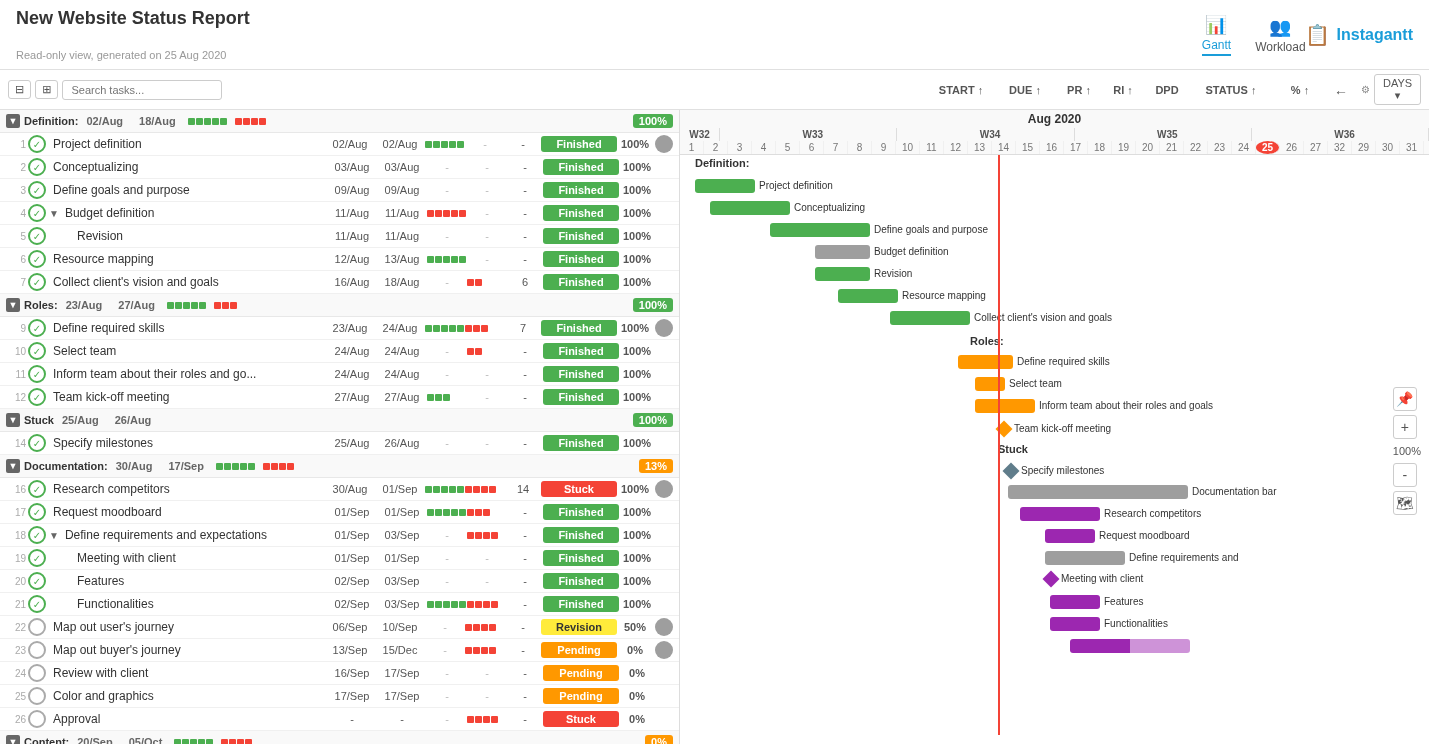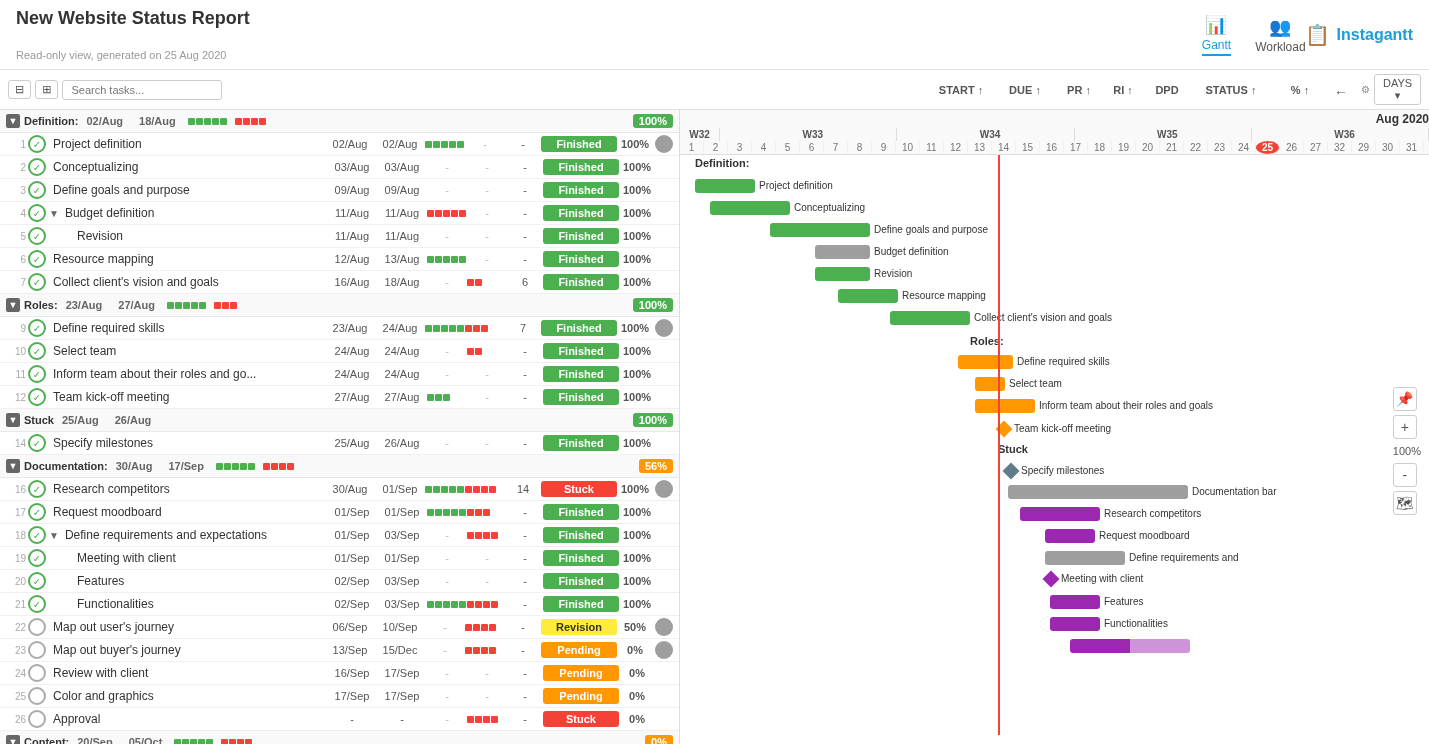--- a/index.html
+++ b/index.html
@@ -58,21 +58,21 @@
     .gantt-area { flex: 1; overflow: hidden; position: relative; }
     .gantt-header { background: #f9f9f9; border-bottom: 1px solid #ddd; }
     .gantt-body { position: relative; overflow-y: auto; }
     .today-line { position: absolute; top: 0; bottom: 0; width: 2px; background: #f44336; z-index: 10; }
 
     
     .gantt-right-controls { position: absolute; right: 8px; top: 40%; display: flex; flex-direction: column; gap: 4px; z-index: 20; }
     .gantt-ctrl-btn { width: 24px; height: 24px; background: #fff; border: 1px solid #ccc; border-radius: 3px; display: flex; align-items: center; justify-content: center; cursor: pointer; font-size: 14px; color: #555; }
     .zoom-pct { font-size: 11px; color: #555; text-align: center; padding: 2px 0; }
 
-    .aug-header { text-align: right; font-size: 12px; font-weight: bold; color: #333; padding: 2px 0; }
+    .aug-header { text-align: center; font-size: 12px; font-weight: bold; color: #333; padding: 2px 0; }
 
     
     ::-webkit-scrollbar { width: 6px; height: 6px; }
     ::-webkit-scrollbar-thumb { background: #ccc; border-radius: 3px; }
   </style>
 </head>
 <body>
 
 <div class="app-container">
 
@@ -400,21 +400,21 @@
             </span>
     <span style="display:flex;gap:1px;margin:0 4px;">
               <span style="width:7px;height:7px;background:#f44336;border-radius:1px;display:inline-block;"></span>
               <span style="width:7px;height:7px;background:#f44336;border-radius:1px;display:inline-block;"></span>
               <span style="width:7px;height:7px;background:#f44336;border-radius:1px;display:inline-block;"></span>
               <span style="width:7px;height:7px;background:#f44336;border-radius:1px;display:inline-block;"></span>
             </span>
     <span style="width:40px;"></span>
     <span style="width:80px;"></span>
     <span style="flex:1;"></span>
-    <span style="padding:1px 6px;border-radius:3px;font-size:11px;font-weight:bold;background:#ff9800;color:#fff;">56%</span>
+    <span style="padding:1px 6px;border-radius:3px;font-size:11px;font-weight:bold;background:#ff9800;color:#fff;">13%</span>
   </div>
           <div class="task-row">
       <span class="task-num" style="width:20px;font-size:10px;color:#aaa;text-align:right;margin-right:2px;">16</span>
       <span style="width:18px;height:18px;border-radius:50%;border:2px solid #4caf50;display:inline-flex;align-items:center;justify-content:center;color:#4caf50;font-size:10px;flex-shrink:0;margin-right:3px;">✓</span>
 
       <span style="flex:1;font-size:12px;color:#333;white-space:nowrap;overflow:hidden;text-overflow:ellipsis;padding-left:4px;">Research competitors</span>
       <span class="task-date">30/Aug</span>
       <span class="task-date">01/Sep</span>
       <span style="display:flex;gap:1px;width:40px;">
               <span style="width:7px;height:7px;background:#4caf50;border-radius:1px;display:inline-block;"></span>

